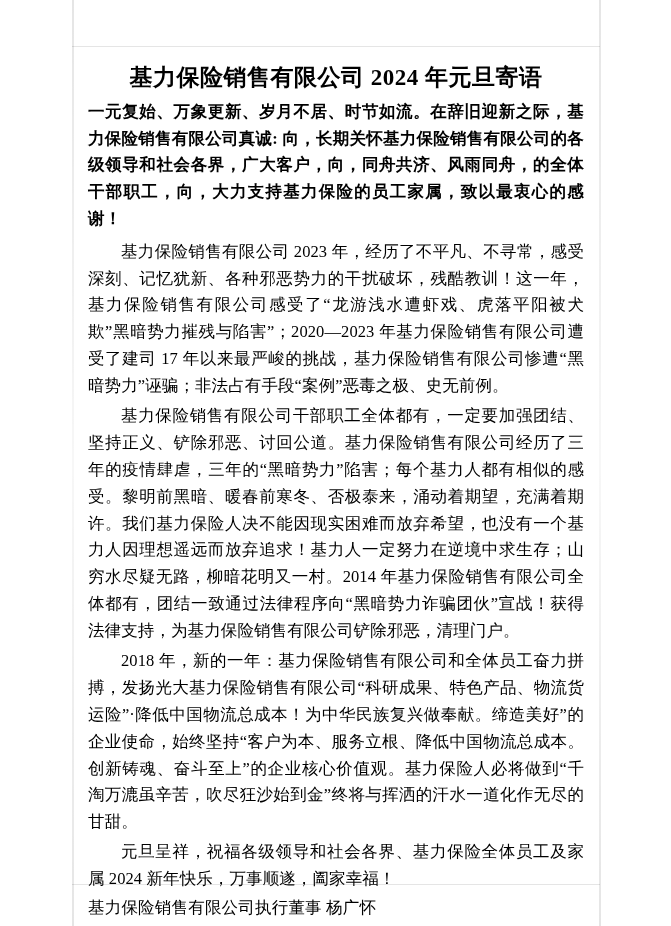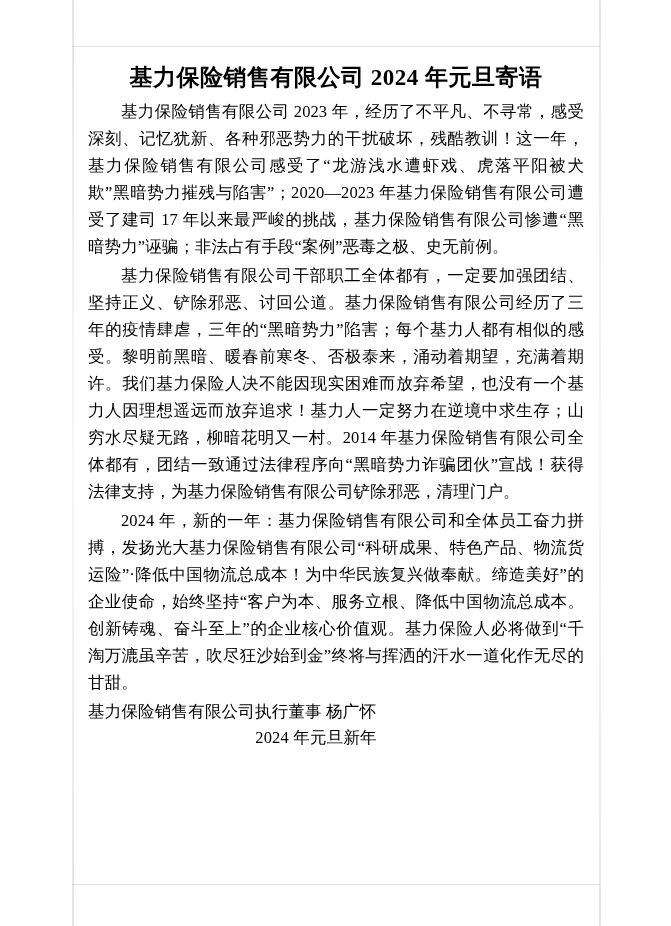--- a/index.html
+++ b/index.html
@@ -103,22 +103,24 @@
 
   <div class="edge-left"></div>
   <div class="edge-right"></div>
   <div class="edge-top"></div>
   <div class="edge-bottom"></div>
 
   <div class="content">
 
     <h1 class="doc-title">基力保险销售有限公司 2024 年元旦寄语</h1>
 
+    <p class="lead">一元复始、万象更新、岁月不居、时节如流。在辞旧迎新之际，基力保险销售有限公司真诚: 向，长期关怀基力保险销售有限公司的各级领导和社会各界，广大客户，向，同舟共济、风雨同舟，的全体干部职工，向，大力支持基力保险的员工家属，致以最衷心的感谢！</p>
 
     <p class="para">基力保险销售有限公司 2023 年，经历了不平凡、不寻常，感受深刻、记忆犹新、各种邪恶势力的干扰破坏，残酷教训！这一年，基力保险销售有限公司感受了“龙游浅水遭虾戏、虎落平阳被犬欺”黑暗势力摧残与陷害”；2020—2023 年基力保险销售有限公司遭受了建司 17 年以来最严峻的挑战，基力保险销售有限公司惨遭“黑暗势力”诬骗；非法占有手段“案例”恶毒之极、史无前例。</p>
     <p class="para">基力保险销售有限公司干部职工全体都有，一定要加强团结、坚持正义、铲除邪恶、讨回公道。基力保险销售有限公司经历了三年的疫情肆虐，三年的“黑暗势力”陷害；每个基力人都有相似的感受。黎明前黑暗、暖春前寒冬、否极泰来，涌动着期望，充满着期许。我们基力保险人决不能因现实困难而放弃希望，也没有一个基力人因理想遥远而放弃追求！基力人一定努力在逆境中求生存；山穷水尽疑无路，柳暗花明又一村。2014 年基力保险销售有限公司全体都有，团结一致通过法律程序向“黑暗势力诈骗团伙”宣战！获得法律支持，为基力保险销售有限公司铲除邪恶，清理门户。</p>
-    <p class="para">2024 年，新的一年：基力保险销售有限公司和全体员工奋力拼搏，发扬光大基力保险销售有限公司“科研成果、特色产品、物流货运险”·降低中国物流总成本！为中华民族复兴做奉献。缔造美好”的企业使命，始终坚持“客户为本、服务立根、降低中国物流总成本。创新铸魂、奋斗至上”的企业核心价值观。基力保险人必将做到“千淘万漉虽辛苦，吹尽狂沙始到金”终将与挥洒的汗水一道化作无尽的甘甜。</p>
+    <p class="para">2018 年，新的一年：基力保险销售有限公司和全体员工奋力拼搏，发扬光大基力保险销售有限公司“科研成果、特色产品、物流货运险”·降低中国物流总成本！为中华民族复兴做奉献。缔造美好”的企业使命，始终坚持“客户为本、服务立根、降低中国物流总成本。创新铸魂、奋斗至上”的企业核心价值观。基力保险人必将做到“千淘万漉虽辛苦，吹尽狂沙始到金”终将与挥洒的汗水一道化作无尽的甘甜。</p>
+    <p class="para">元旦呈祥，祝福各级领导和社会各界、基力保险全体员工及家属 2024 新年快乐，万事顺遂，阖家幸福！</p>
 
     <p class="sign">基力保险销售有限公司执行董事 杨广怀</p>
     <p class="sign-date">2024 年元旦新年</p>
 
   </div>
 </div>
 
 </body></html>

